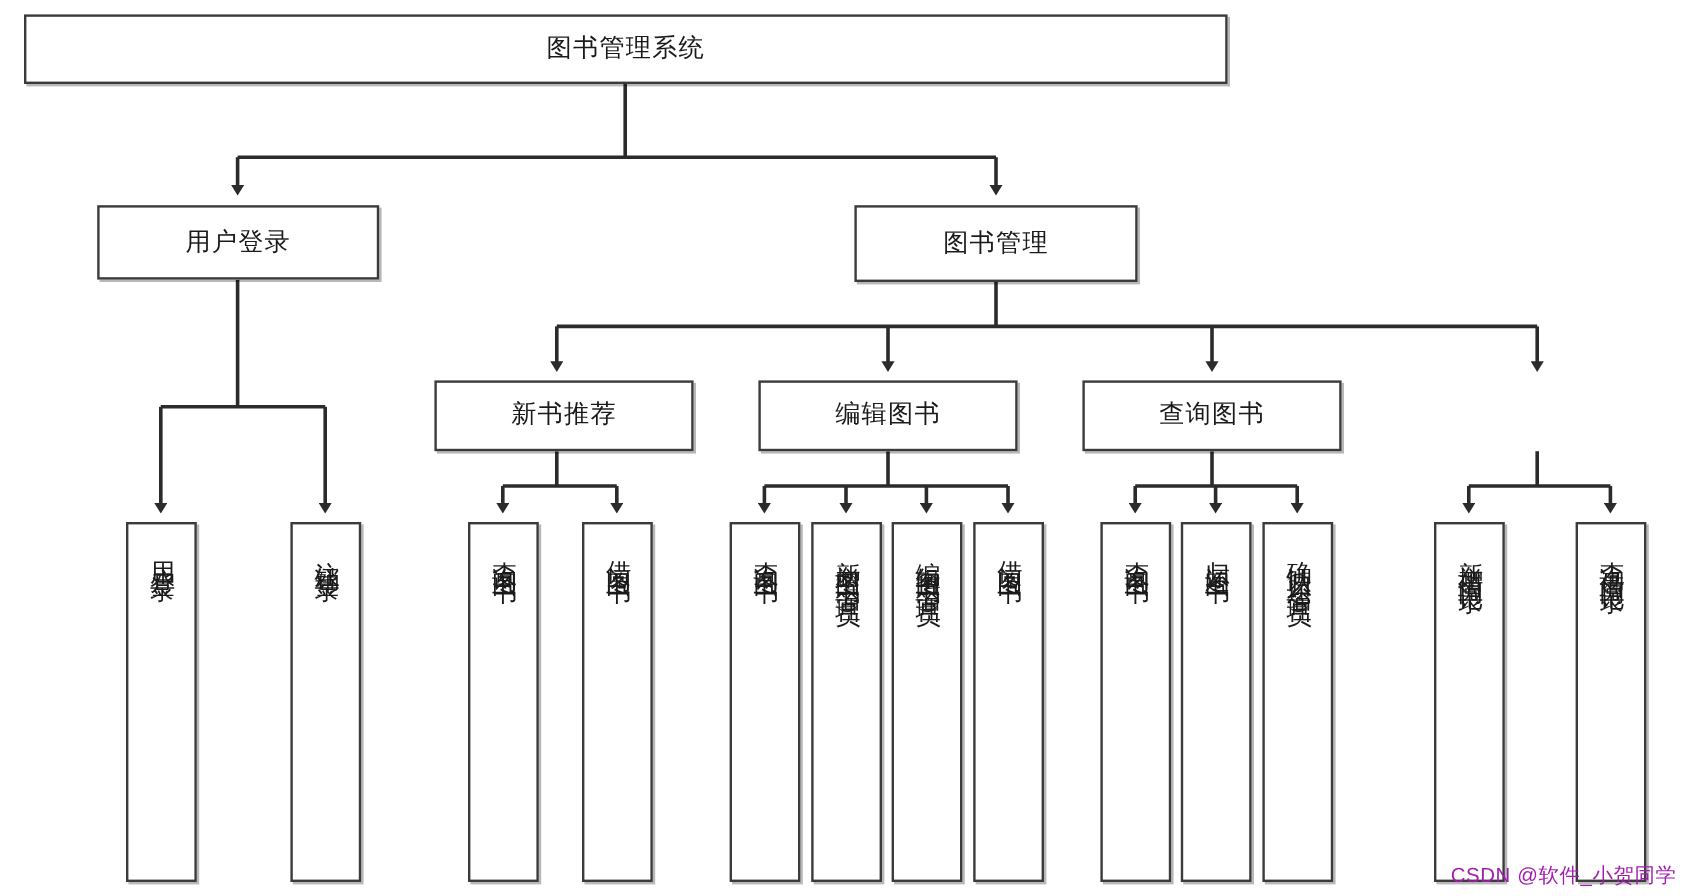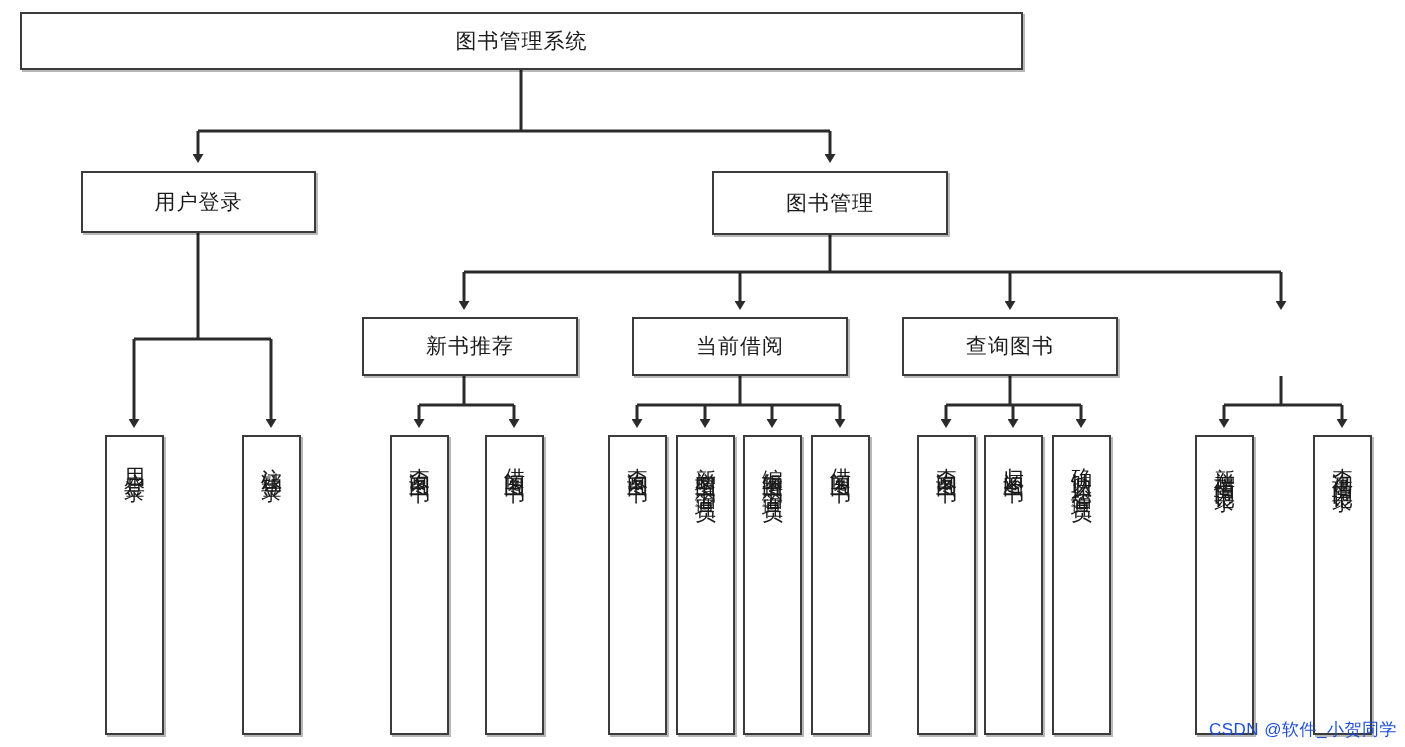--- a/index.html
+++ b/index.html
@@ -53,21 +53,21 @@
     font-size: 21px;
     line-height: 1.05;
     letter-spacing: 5px;
     white-space: nowrap;
   }
   .watermark {
     position: absolute;
     right: 8px;
     bottom: 6px;
     font-size: 17px;
-    color: #1d4ed8;
+    color: #a21caf;
     letter-spacing: 0.5px;
     z-index: 5;
     white-space: nowrap;
   }
 </style>
 </head>
 <body>
 
 <div id="canvas">
 
@@ -129,21 +129,21 @@
     <span class="lbl">用户登录</span>
   </div>
   <div class="node" style="left:712px; top:171px; width:236px; height:64px;">
     <span class="lbl">图书管理</span>
   </div>
 
   <div class="node" style="left:362px; top:317px; width:216px; height:59px;">
     <span class="lbl">新书推荐</span>
   </div>
   <div class="node" style="left:632px; top:317px; width:216px; height:59px;">
-    <span class="lbl">当前借阅</span>
+    <span class="lbl">编辑图书</span>
   </div>
   <div class="node" style="left:902px; top:317px; width:216px; height:59px;">
     <span class="lbl">查询图书</span>
   </div>
 
   <div class="node vert" style="left:105px; top:435px; width:59px; height:300px;">
     <span class="lbl">用户登录</span>
   </div>
   <div class="node vert" style="left:242px; top:435px; width:59px; height:300px;">
     <span class="lbl">注销登录</span>

